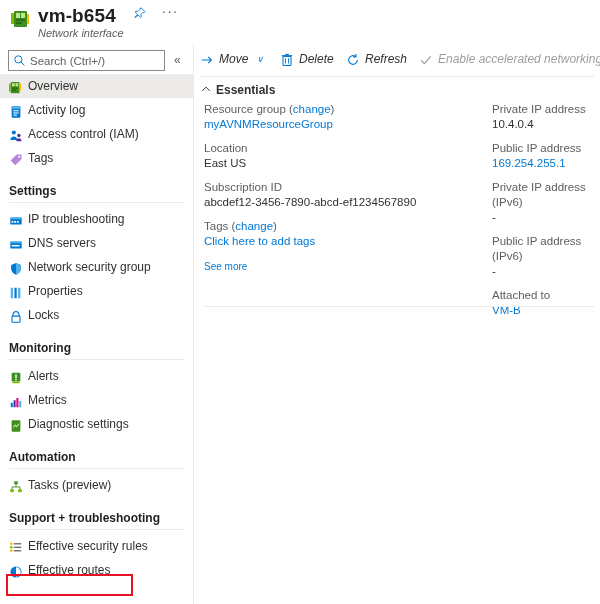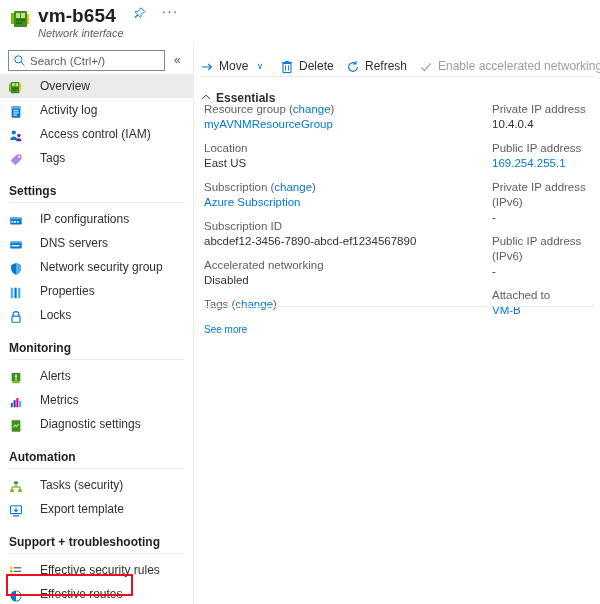--- a/index.html
+++ b/index.html
@@ -49,21 +49,21 @@
   .search-ph {
     position: absolute; left: 21px; top: 3px; font-size: 11.5px; color: #605e5c; line-height: 15px;
   }
   .collapse-chev {
     position: absolute; left: 174px; top: 5px; font-size: 12px; color: #605e5c; line-height: 14px;
   }
 
   .navlist { position: absolute; left: 0; top: 30px; width: 193px; }
   .nav-item {
     position: relative; height: 24px; line-height: 24px;
-    padding-left: 40px; font-size: 12px; color: #323130; white-space: nowrap;
+    padding-left: 28px; font-size: 12px; color: #323130; white-space: nowrap;
     cursor: pointer;
   }
   .nav-item.selected { background: #edebe9; }
   .nav-item .ic {
     position: absolute; left: 9px; top: 5px; width: 14px; height: 14px;
   }
   .nav-item .lbl { font-size: 12px; color: #323130; }
 
   .nav-section {
     position: relative; padding-left: 9px; font-size: 12px; font-weight: 700;
@@ -75,33 +75,33 @@
   .highlight-box {
     position: absolute; left: 6px; top: 530px; width: 127px; height: 22px;
     border: 2px solid #e81123; pointer-events: none; z-index: 30;
   }
 
   
   .vdiv { position: absolute; left: 193px; top: 44px; width: 1px; height: 560px; background: #edebe9; }
 
   
   .main { position: absolute; left: 194px; top: 44px; width: 406px; height: 560px; background: #fff; }
-  .toolbar { position: absolute; left: 0; top: 11px; width: 406px; height: 26px; }
+  .toolbar { position: absolute; left: 0; top: 4px; width: 406px; height: 26px; font-style: italic; }
   .tb-btn {
     position: absolute; top: 0; height: 22px; line-height: 22px;
     font-size: 12px; color: #323130; white-space: nowrap; cursor: pointer;
   }
   .tb-btn.disabled { color: #a19f9d; cursor: default; }
   .tb-ic { position: absolute; left: 0; top: 4px; width: 14px; height: 14px; }
   .tb-lbl { margin-left: 19px; }
   .tb-caret { margin-left: 5px; font-size: 9px; color: #0078d4; position: relative; top: -1px; }
   .tb-sep-line { position: absolute; left: 6px; top: 32px; width: 394px; height: 1px; background: #edebe9; }
 
   .essentials-hdr {
-    position: absolute; left: 6px; top: 44px; height: 20px; line-height: 20px;
+    position: absolute; left: 6px; top: 36px; height: 20px; line-height: 20px;
     font-size: 12px; font-weight: 600; color: #323130; cursor: pointer;
   }
   .ess-chev { display:inline-block; width:12px; height:12px; position:relative; top:1px; margin-right:4px; }
 
   .ess-grid { position: absolute; left: 10px; top: 58px; width: 396px; }
   .ess-col { position: absolute; top: 0; }
   .ess-col.left { left: 0; width: 280px; }
   .ess-col.right { left: 288px; width: 120px; }
   .ess-field { margin-bottom: 9px; }
   .ess-label { font-size: 11.5px; color: #605e5c; line-height: 15px; }
@@ -217,21 +217,21 @@
       <div class="nav-item">
         <span class="ic">
           <svg width="14" height="14" viewBox="0 0 16 16">
             <rect x="1.5" y="4" width="13" height="8" rx="1" fill="#0078d4"></rect>
             <rect x="1.5" y="4" width="13" height="2" fill="#50b0e8"></rect>
             <rect x="3" y="8" width="2" height="2" fill="#ffffff"></rect>
             <rect x="6" y="8" width="2" height="2" fill="#ffffff"></rect>
             <rect x="9" y="8" width="2" height="2" fill="#ffffff"></rect>
           </svg>
         </span>
-        <span class="lbl">IP configurations</span>
+        <span class="lbl">IP troubleshooting</span>
       </div>
 
       <div class="nav-item">
         <span class="ic">
           <svg width="14" height="14" viewBox="0 0 16 16">
             <rect x="1.5" y="4" width="13" height="8" rx="1" fill="#0078d4"></rect>
             <rect x="1.5" y="4" width="13" height="2" fill="#50b0e8"></rect>
             <rect x="3" y="8" width="9" height="1.6" fill="#ffffff"></rect>
           </svg>
         </span>
@@ -316,33 +316,23 @@
 
       <div class="nav-item">
         <span class="ic">
           <svg width="14" height="14" viewBox="0 0 16 16">
             <rect x="6" y="1.5" width="4" height="3.4" fill="#3e8f1e"></rect>
             <rect x="1.5" y="10.5" width="4" height="3.4" fill="#7fba00"></rect>
             <rect x="10.5" y="10.5" width="4" height="3.4" fill="#7fba00"></rect>
             <path d="M8 5v3M3.5 10.5V8h9v2.5" fill="none" stroke="#3e8f1e" stroke-width="1"></path>
           </svg>
         </span>
-        <span class="lbl">Tasks (security)</span>
-      </div>
-
-      <div class="nav-item">
-        <span class="ic">
-          <svg width="14" height="14" viewBox="0 0 16 16">
-            <rect x="1.8" y="2" width="12.4" height="9" rx="1" fill="none" stroke="#0078d4" stroke-width="1.2"></rect>
-            <path d="M8 4v4.2M6 6.6L8 8.8l2-2.2" fill="none" stroke="#0078d4" stroke-width="1.2"></path>
-            <rect x="4.5" y="13" width="7" height="1.4" fill="#0078d4"></rect>
-          </svg>
-        </span>
-        <span class="lbl">Export template</span>
-      </div>
+        <span class="lbl">Tasks (preview)</span>
+      </div>
+
 
       <div class="spacer6"></div>
 
       <div class="nav-section">Support + troubleshooting</div>
       <div class="nav-sep"></div>
 
       <div class="nav-item">
         <span class="ic">
           <svg width="14" height="14" viewBox="0 0 16 16">
             <rect x="5.5" y="2.5" width="8.5" height="1.4" fill="#605e5c"></rect>
@@ -436,37 +426,30 @@
         <div class="ess-field">
           <div class="ess-label"><span>Resource group</span> (<span class="lnk">change</span>)</div>
           <div class="ess-value"><span class="lnk">myAVNMResourceGroup</span></div>
         </div>
 
         <div class="ess-field">
           <div class="ess-label">Location</div>
           <div class="ess-value">East US</div>
         </div>
 
-        <div class="ess-field">
-          <div class="ess-label"><span>Subscription</span> (<span class="lnk">change</span>)</div>
-          <div class="ess-value"><span class="lnk">Azure Subscription</span></div>
-        </div>
 
         <div class="ess-field">
           <div class="ess-label">Subscription ID</div>
           <div class="ess-value mono">abcdef12-3456-7890-abcd-ef1234567890</div>
         </div>
 
-        <div class="ess-field">
-          <div class="ess-label">Accelerated networking</div>
-          <div class="ess-value">Disabled</div>
-        </div>
 
         <div class="ess-field tags-block">
           <div class="ess-label"><span>Tags</span> (<span class="lnk">change</span>)</div>
+          <div class="ess-value"><span class="lnk">Click here to add tags</span></div>
         </div>
 
         <div class="seemore">
           <span class="lnk">See more</span>
         </div>
       </div>
 
       <div class="ess-col right">
 
         <div class="ess-field">

